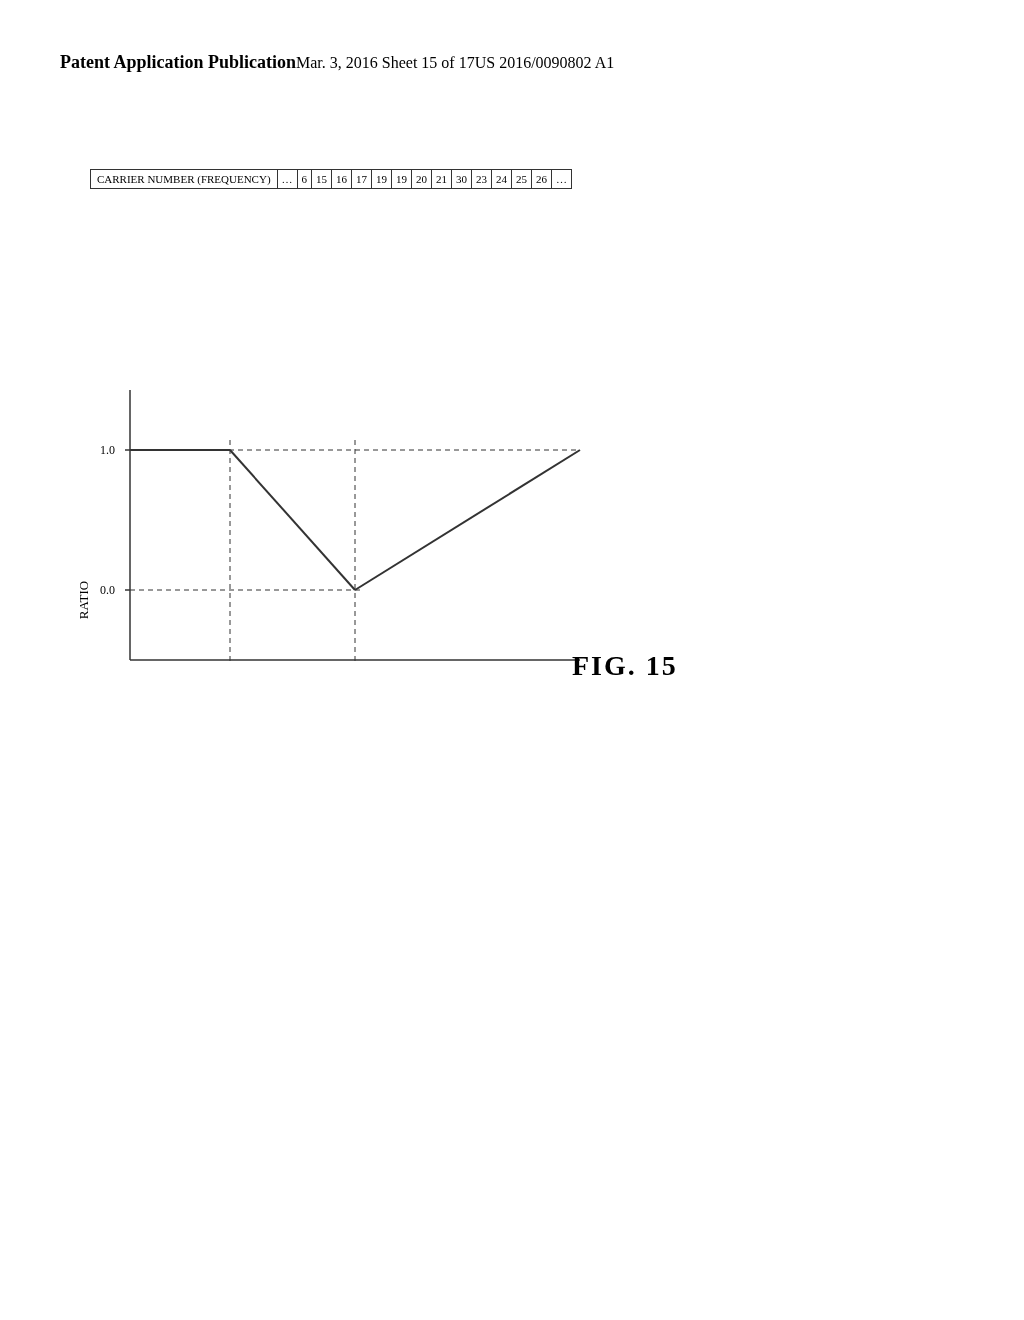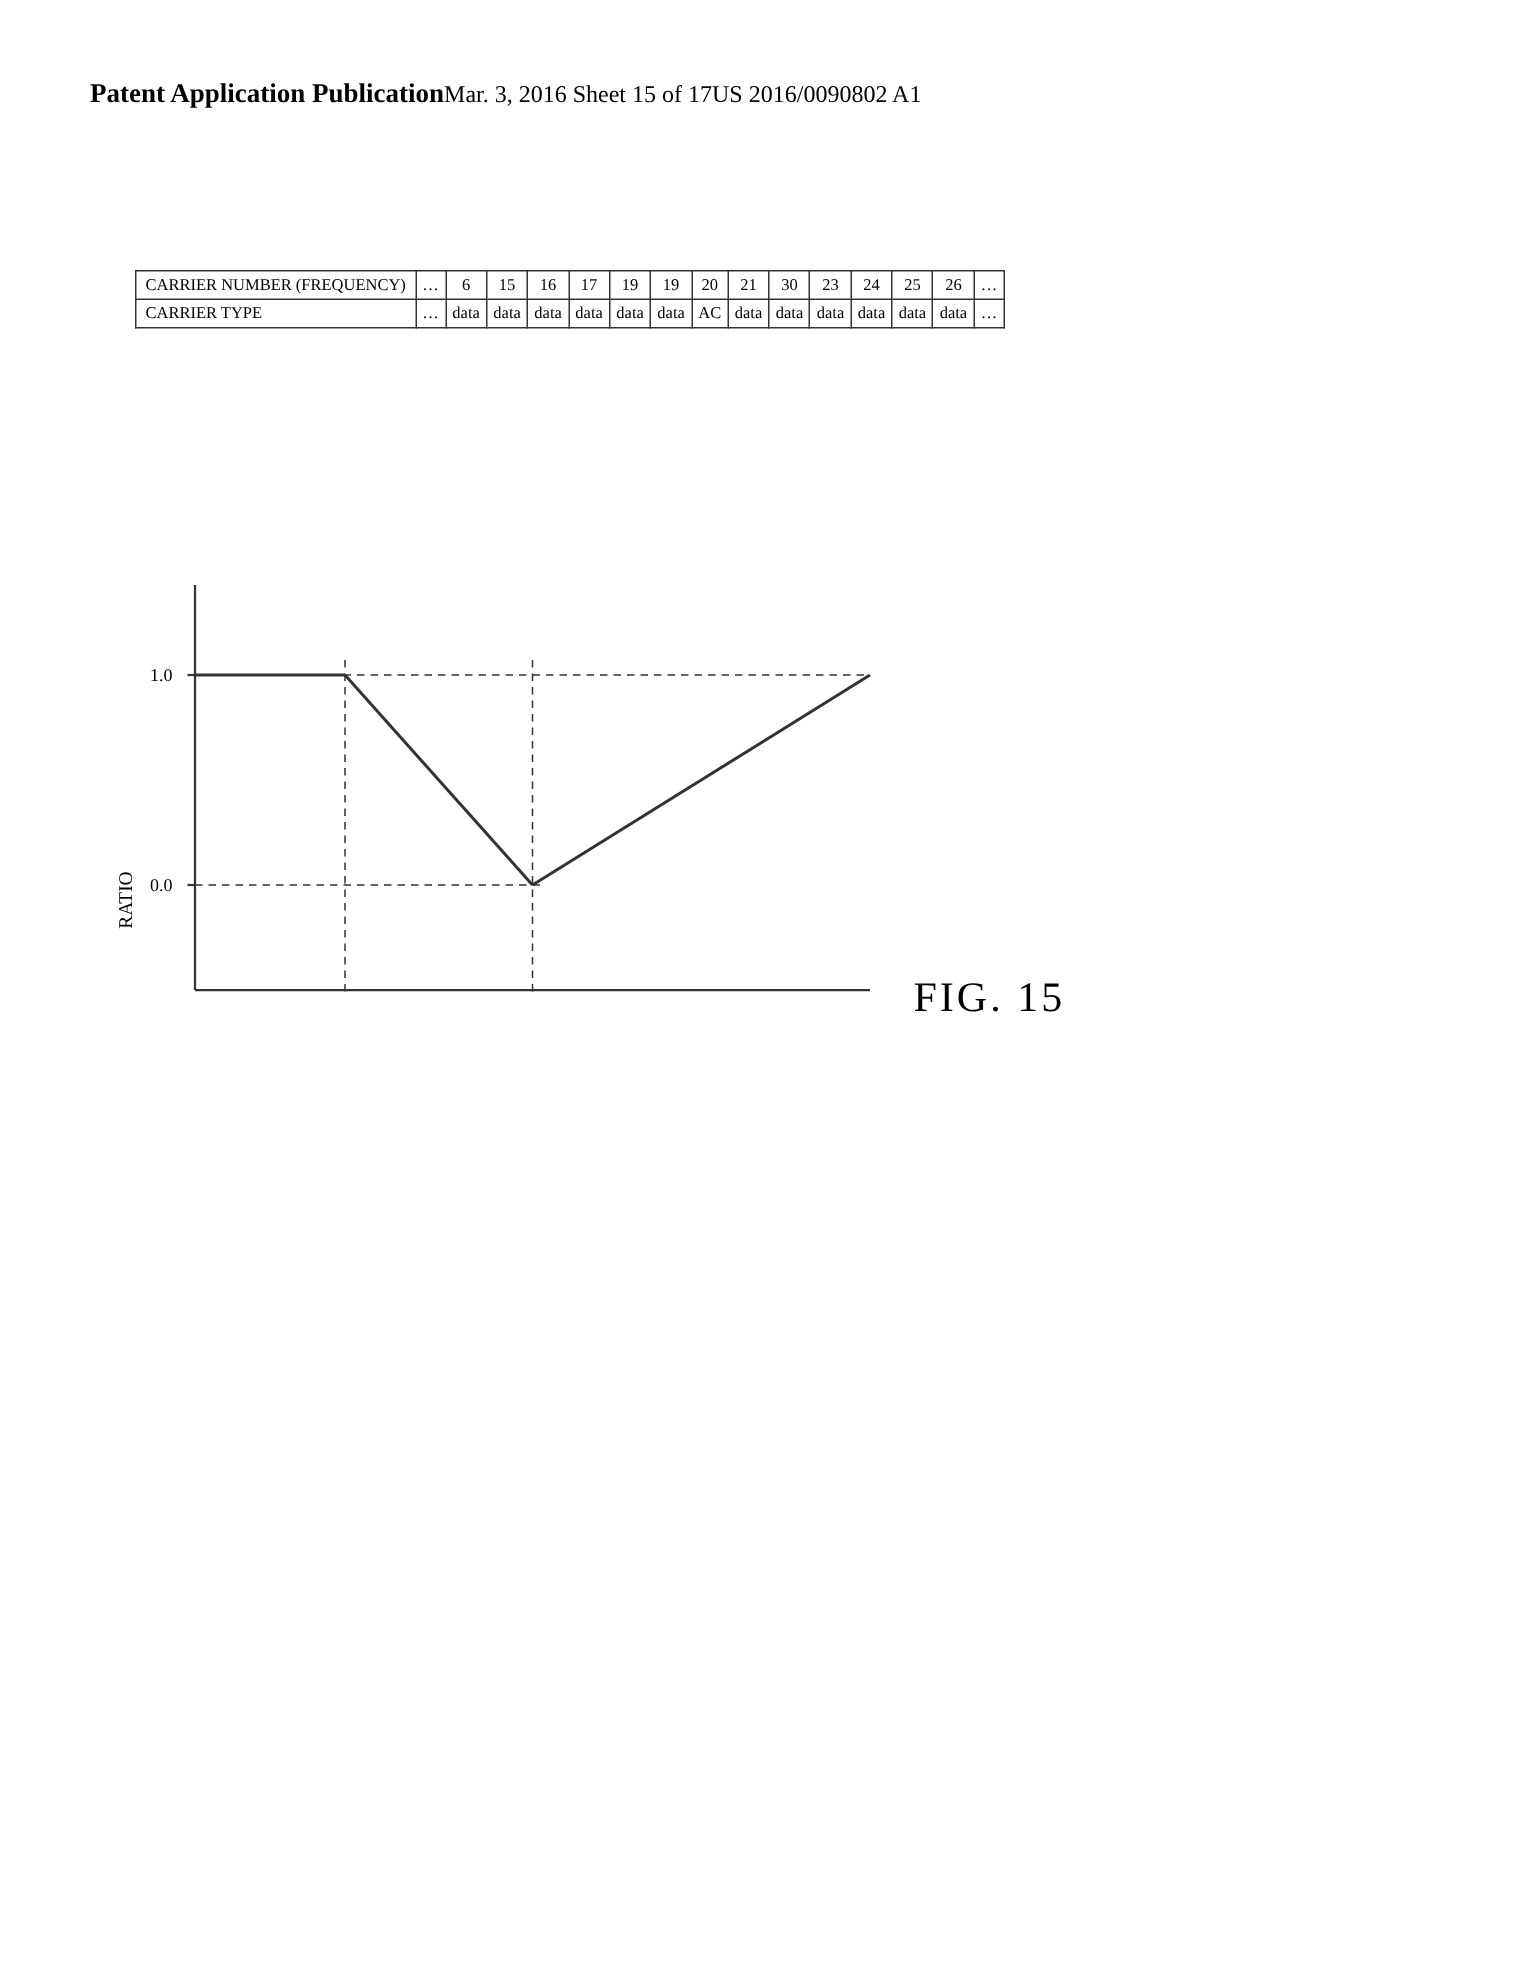--- a/index.html
+++ b/index.html
@@ -39,21 +39,21 @@
       position: absolute;
       top: 150px;
       left: 60px;
       right: 60px;
       bottom: 60px;
     }
 
     
     #table-container {
       position: absolute;
-      top: 30px;
+      top: 19px;
       left: 30px;
       width: 530px;
     }
 
     table.carrier-table {
       border-collapse: collapse;
       font-size: 11px;
     }
 
     table.carrier-table td,
@@ -78,23 +78,23 @@
       top: 220px;
       left: 0;
       width: 600px;
       height: 360px;
     }
 
     
     #fig-label {
       position: absolute;
       top: 500px;
-      left: 549px;
+      left: 512px;
       font-size: 28px;
-      font-weight: normal;
+      font-weight: bold;
       letter-spacing: 2px;
       text-align: right;
     }
   </style>
 </head>
 <body>
 
 <div id="header">
   <span class="left">Patent Application Publication</span>
   <span class="center">Mar. 3, 2016  Sheet 15 of 17</span>
@@ -115,38 +115,20 @@
         <td>17</td>
         <td>19</td>
         <td>19</td>
         <td>20</td>
         <td>21</td>
         <td>30</td>
         <td>23</td>
         <td>24</td>
         <td>25</td>
         <td>26</td>
-        <td>…</td>
-      </tr>
-      <tr>
-        <td class="row-header" style="font-size:11px;">CARRIER TYPE</td>
-        <td>…</td>
-        <td>data</td>
-        <td>data</td>
-        <td>data</td>
-        <td>data</td>
-        <td>data</td>
-        <td>data</td>
-        <td>AC</td>
-        <td>data</td>
-        <td>data</td>
-        <td>data</td>
-        <td>data</td>
-        <td>data</td>
-        <td>data</td>
         <td>…</td>
       </tr>
     </tbody>
       </table>
   </div>
 
   <div id="graph-container">
     <svg width="600" height="360">
 
       <text x="28" y="230" transform="rotate(-90, 28, 230)" font-size="13" font-family="Times New Roman" text-anchor="middle">RATIO</text>

